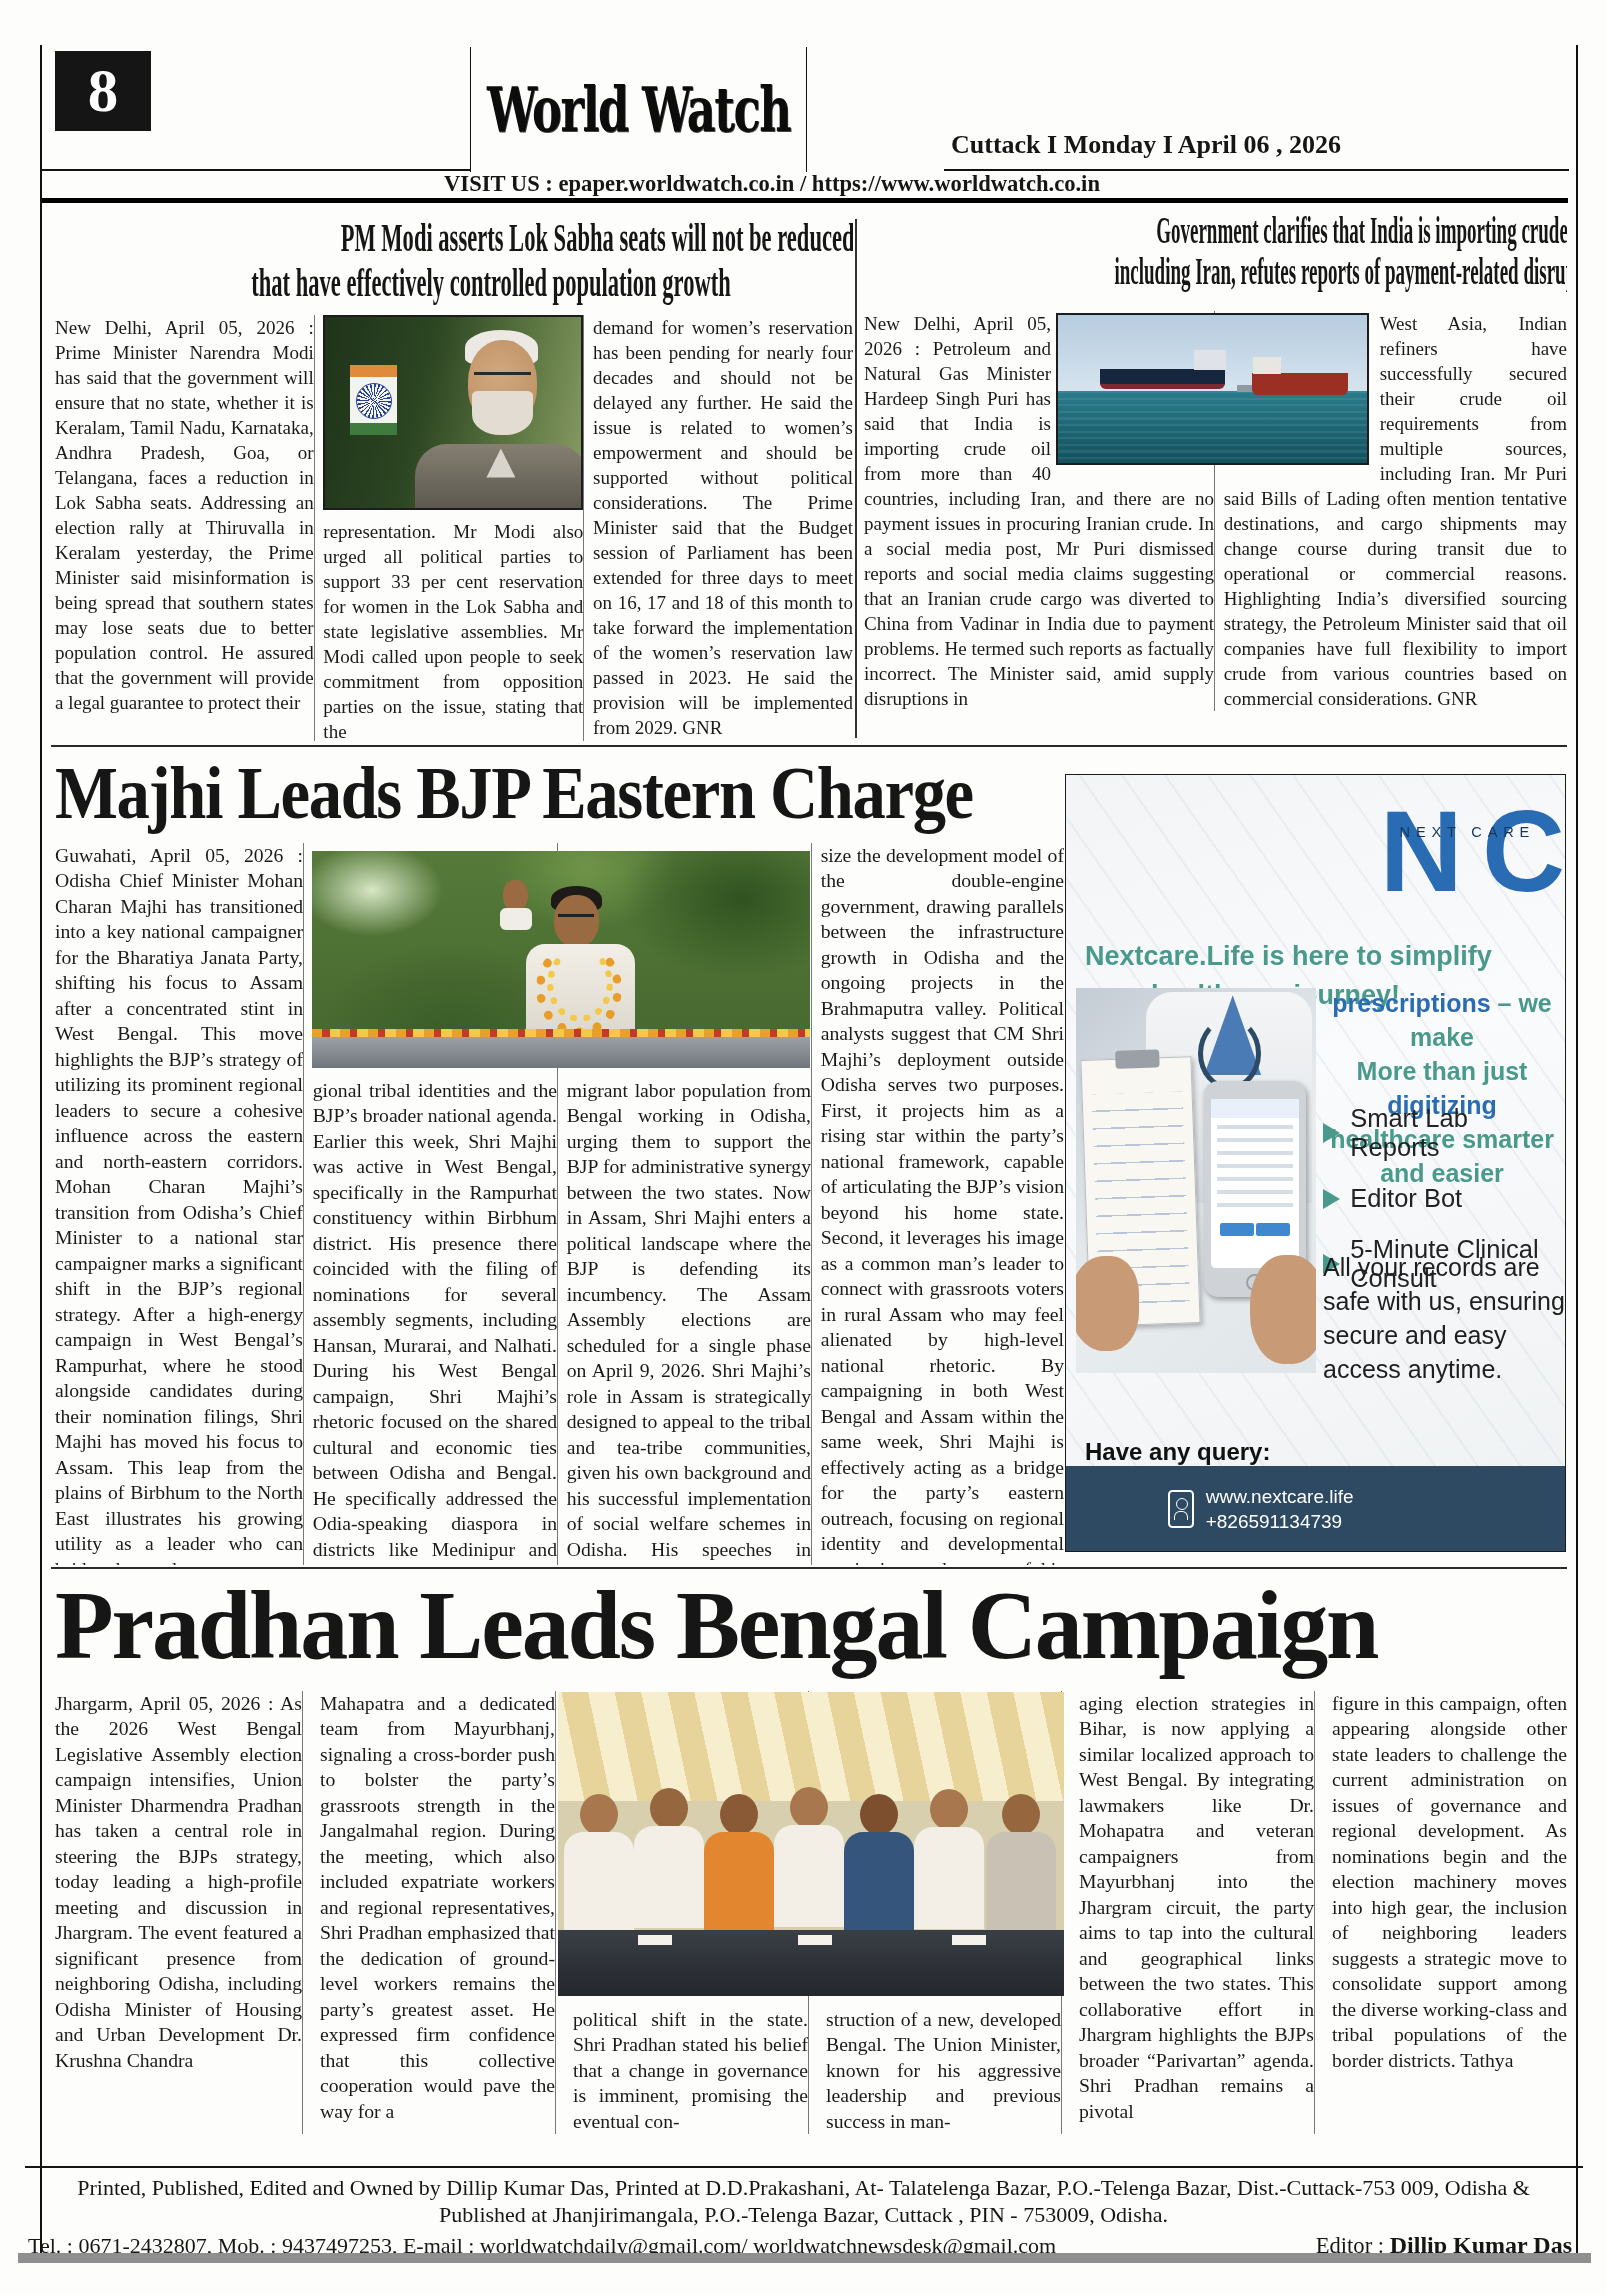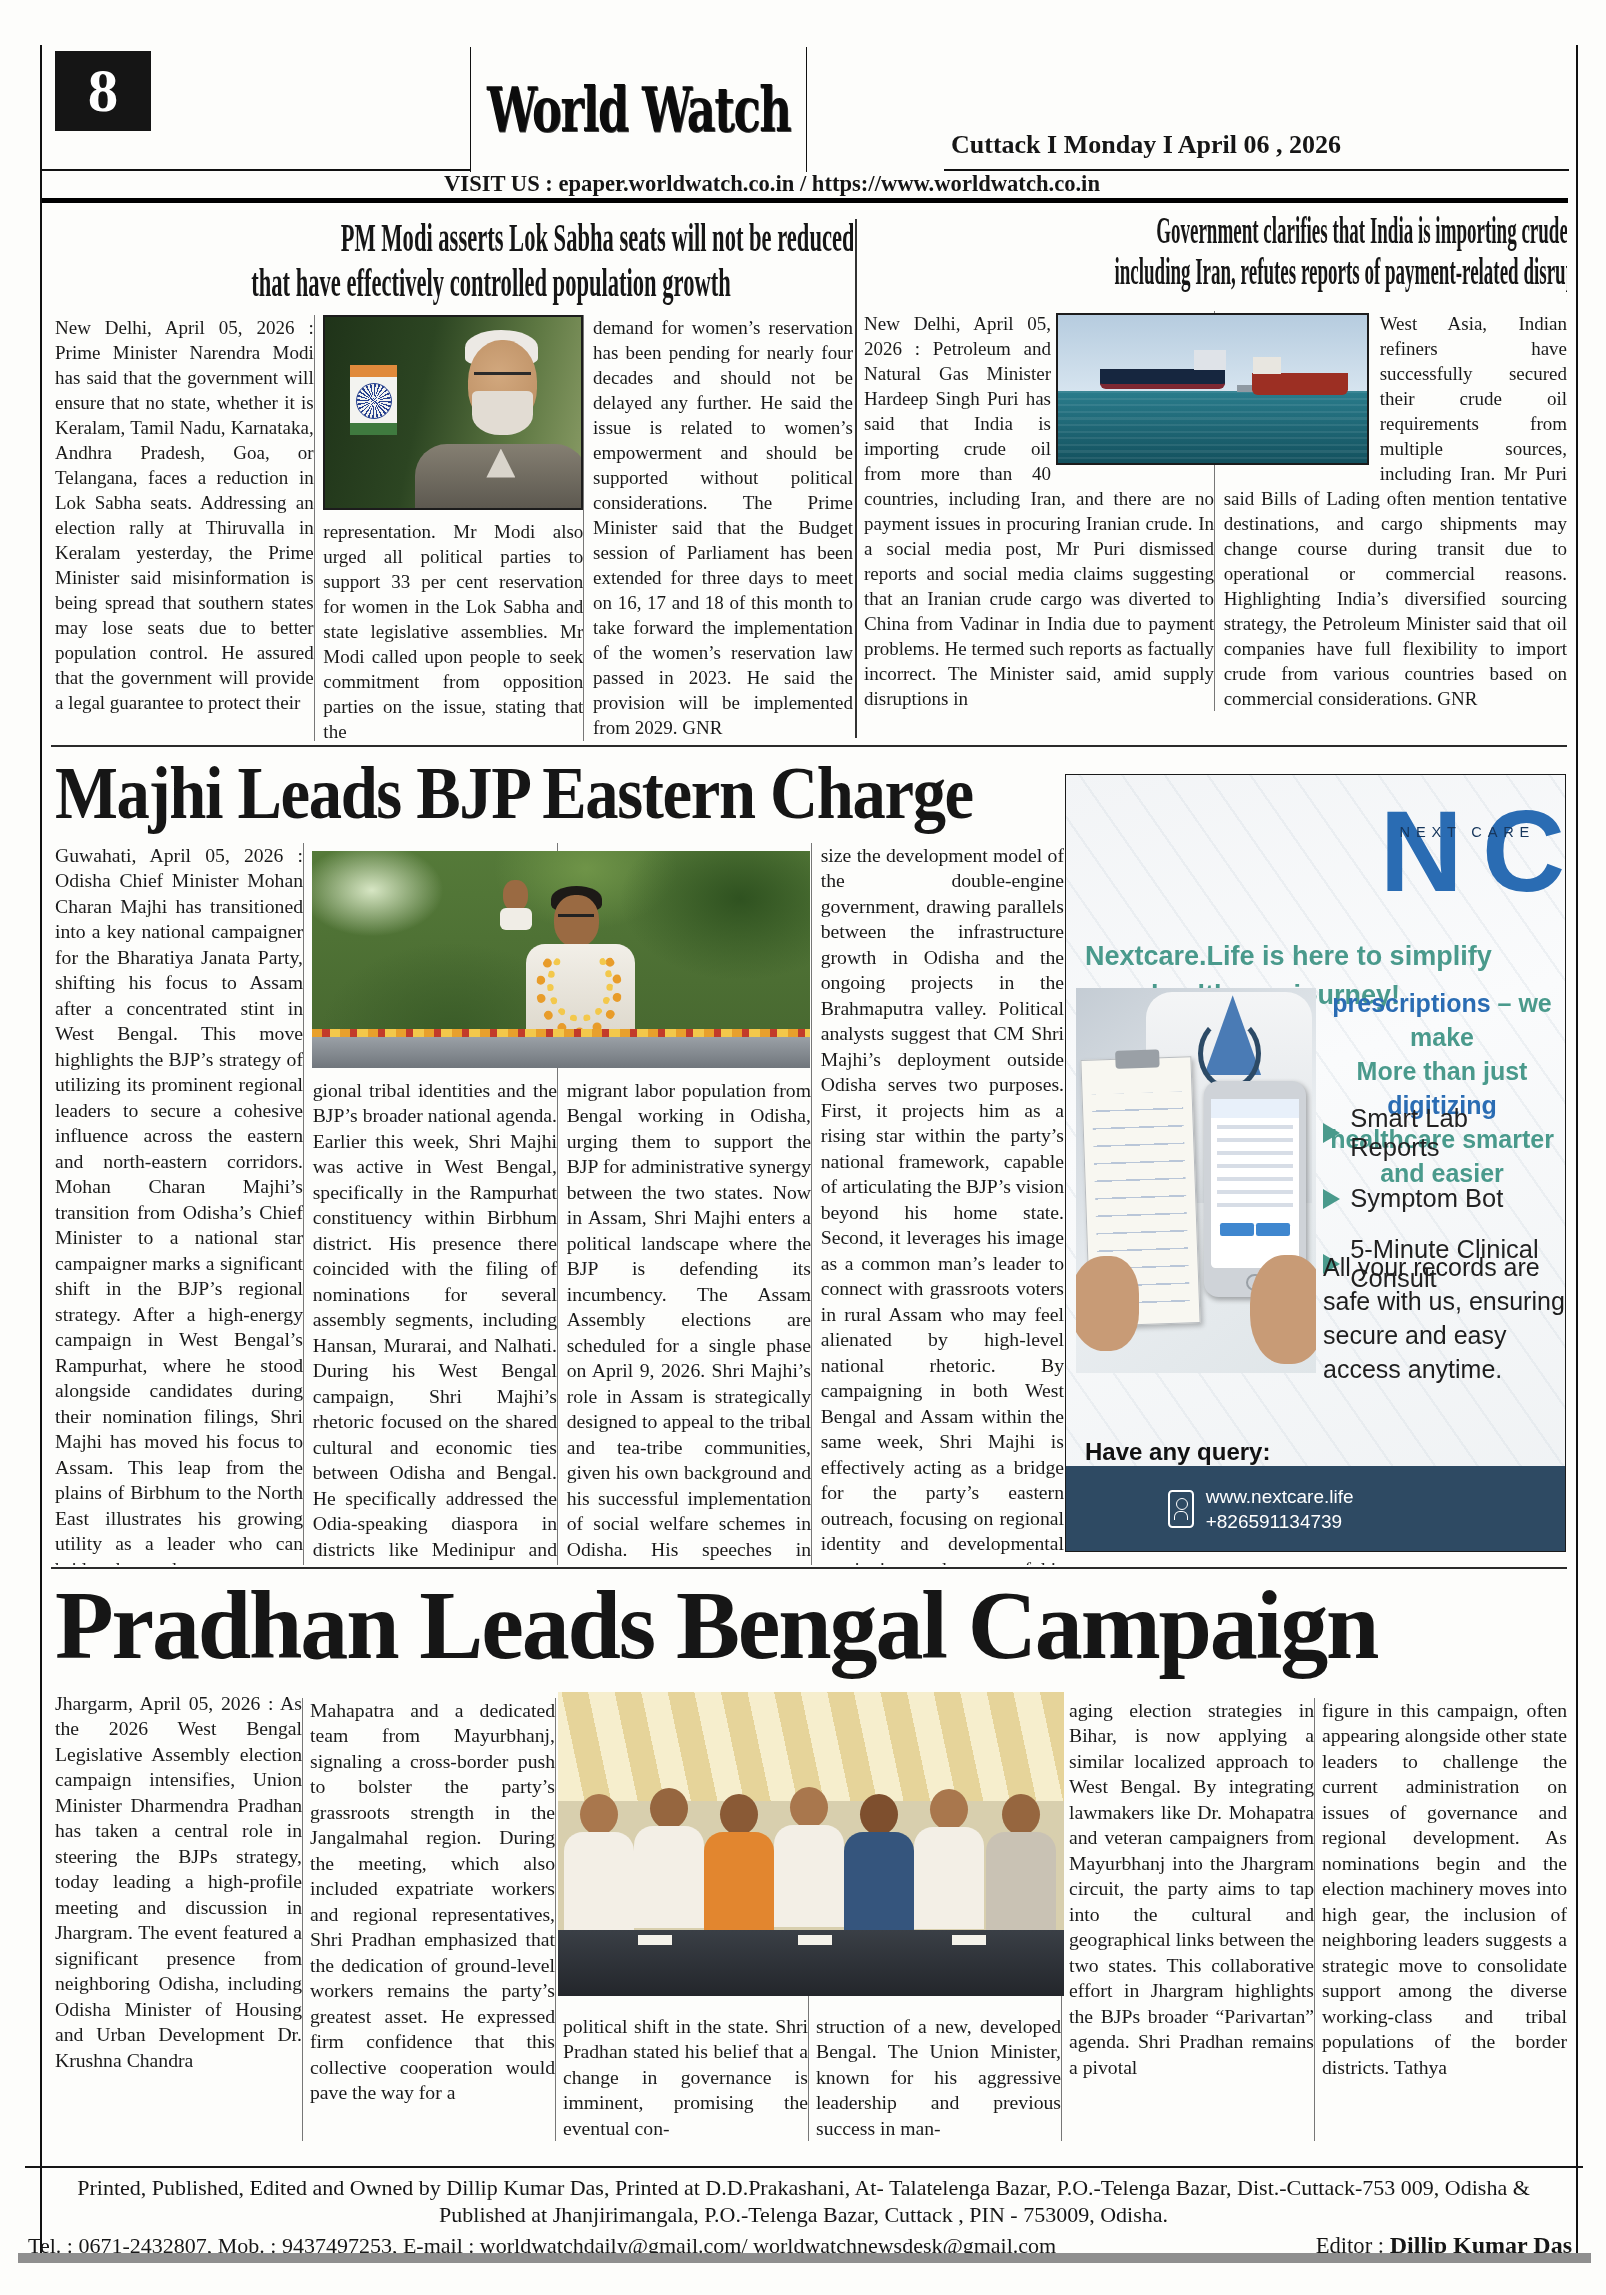--- a/index.html
+++ b/index.html
@@ -69,21 +69,21 @@
   #m-body .col { font-size:19.7px; line-height:25.5px; }
   #m-c1 { width:248px; }
   #m-c2, #m-c3 { width:254px; border-left:0.7px solid #777; padding-left:8.7px; padding-top:235px; }
   #m-c4 { width:253px; border-left:0.7px solid #777; padding-left:8.7px; }
 
   #pradhan { position:absolute; left:55px; top:1571px; width:1512px; height:592px; overflow:hidden; }
   #pradhan .hl { font-size:98px; line-height:108px; --sx:0.98; letter-spacing:-2.2px; }
   #p-body { position:relative; margin-top:11.7px; display:flex; }
   #p-body .col { font-size:19.7px; line-height:25.5px; }
   #p-c1 { width:247px; }
-  #p-c2, #p-c3, #p-c4, #p-c5, #p-c6 { width:253px; border-left:0.7px solid #777; padding-left:7px;margin-top:7px; }
+  #p-c2, #p-c3, #p-c4, #p-c5, #p-c6 { width:253px; border-left:0.7px solid #777; padding-left:17px; }
   #p-c3, #p-c4 { padding-top:316px; }
 
   
   .photo { position:relative; overflow:hidden; }
   .bordered { border:2.2px solid #1c1c1c; }
 
   #photo-modi { width:100%; height:195px; margin-bottom:8.7px;
     background:linear-gradient(102deg,#1f3319 0%,#2c4522 38%,#5d7742 72%,#8a9c66 100%); }
   .flag-band-top { position:absolute; left:25px; top:48px; width:47px; height:11.7px; background:#e08a3c; }
   .flag-white { position:absolute; left:25px; top:60px; width:47px; height:47px; background:#f3f3f0;
@@ -358,21 +358,21 @@
       <div><span class="teal">healthcare smarter and easier</span></div>
     </div>
 
     <div class="ad-bullets">
       <div class="ad-bullet">
           <span class="arrow-ic"></span>
           <span class="lbl">Smart Lab Reports</span>
         </div>
       <div class="ad-bullet">
           <span class="arrow-ic"></span>
-          <span class="lbl">Symptom Bot</span>
+          <span class="lbl">Editor Bot</span>
         </div>
       <div class="ad-bullet">
           <span class="arrow-ic"></span>
           <span class="lbl">5-Minute Clinical Consult</span>
         </div>
     </div>
 
     <div class="ad-records">All your records are safe with us, ensuring secure and easy access anytime.</div>
 
     <div class="ad-query">

